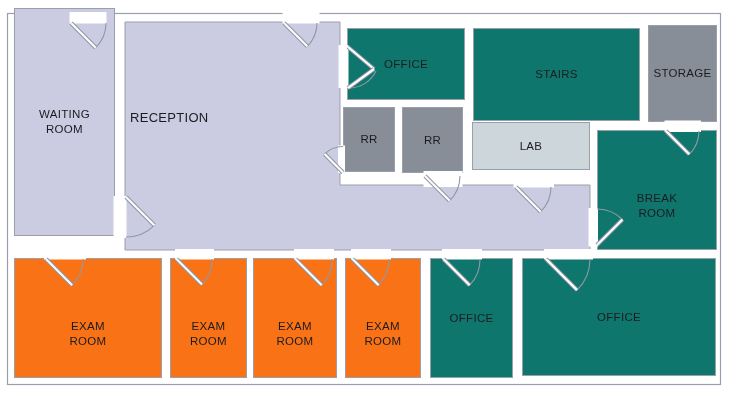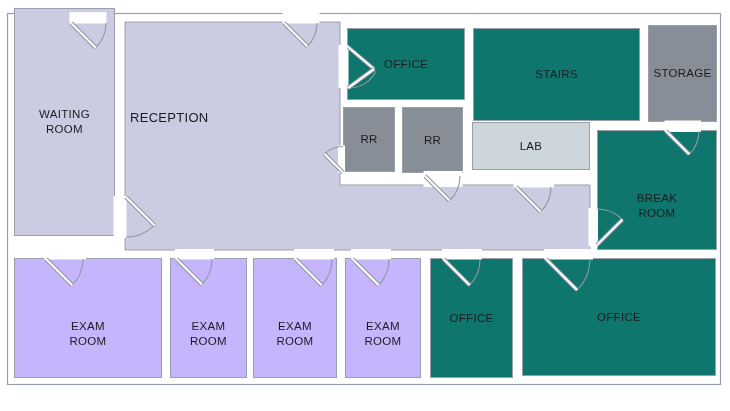--- a/index.html
+++ b/index.html
@@ -6,21 +6,21 @@
   .plan{position:relative;width:730px;height:411px;background:#ffffff;overflow:hidden;
         font-family:"Liberation Sans",sans-serif;}
   .layer{position:absolute;left:0;top:0;width:730px;height:411px;}
   
   .room{position:absolute;box-sizing:border-box;border:1px solid #99a0ab;
         display:flex;align-items:center;justify-content:center;text-align:center;
         font-size:11.5px;line-height:1.3;color:#1b1c1f;letter-spacing:.3px;}
   .room span{display:inline-block;}
   .f-lav{background:#cbcbe2;}
   .f-beige{background:#0f766e;}
-  .f-exam{background:#c4b5fd;}
+  .f-exam{background:#f97316;}
   .f-lab{background:#cdd6db;}
   .f-dark{background:#878e98;}
   .f-white{background:#0f766e;}
   .w58{max-width:58px;}
   .w52{max-width:52px;margin-top:31px;}
   
   .r-waiting{left:14px;top:8px;width:101px;height:228px;}
   .r-office-top{left:347px;top:28px;width:118px;height:72px;}
   .r-stairs{left:473px;top:28px;width:167px;height:93px;}
   .r-storage{left:648px;top:25px;width:69px;height:97px;}

